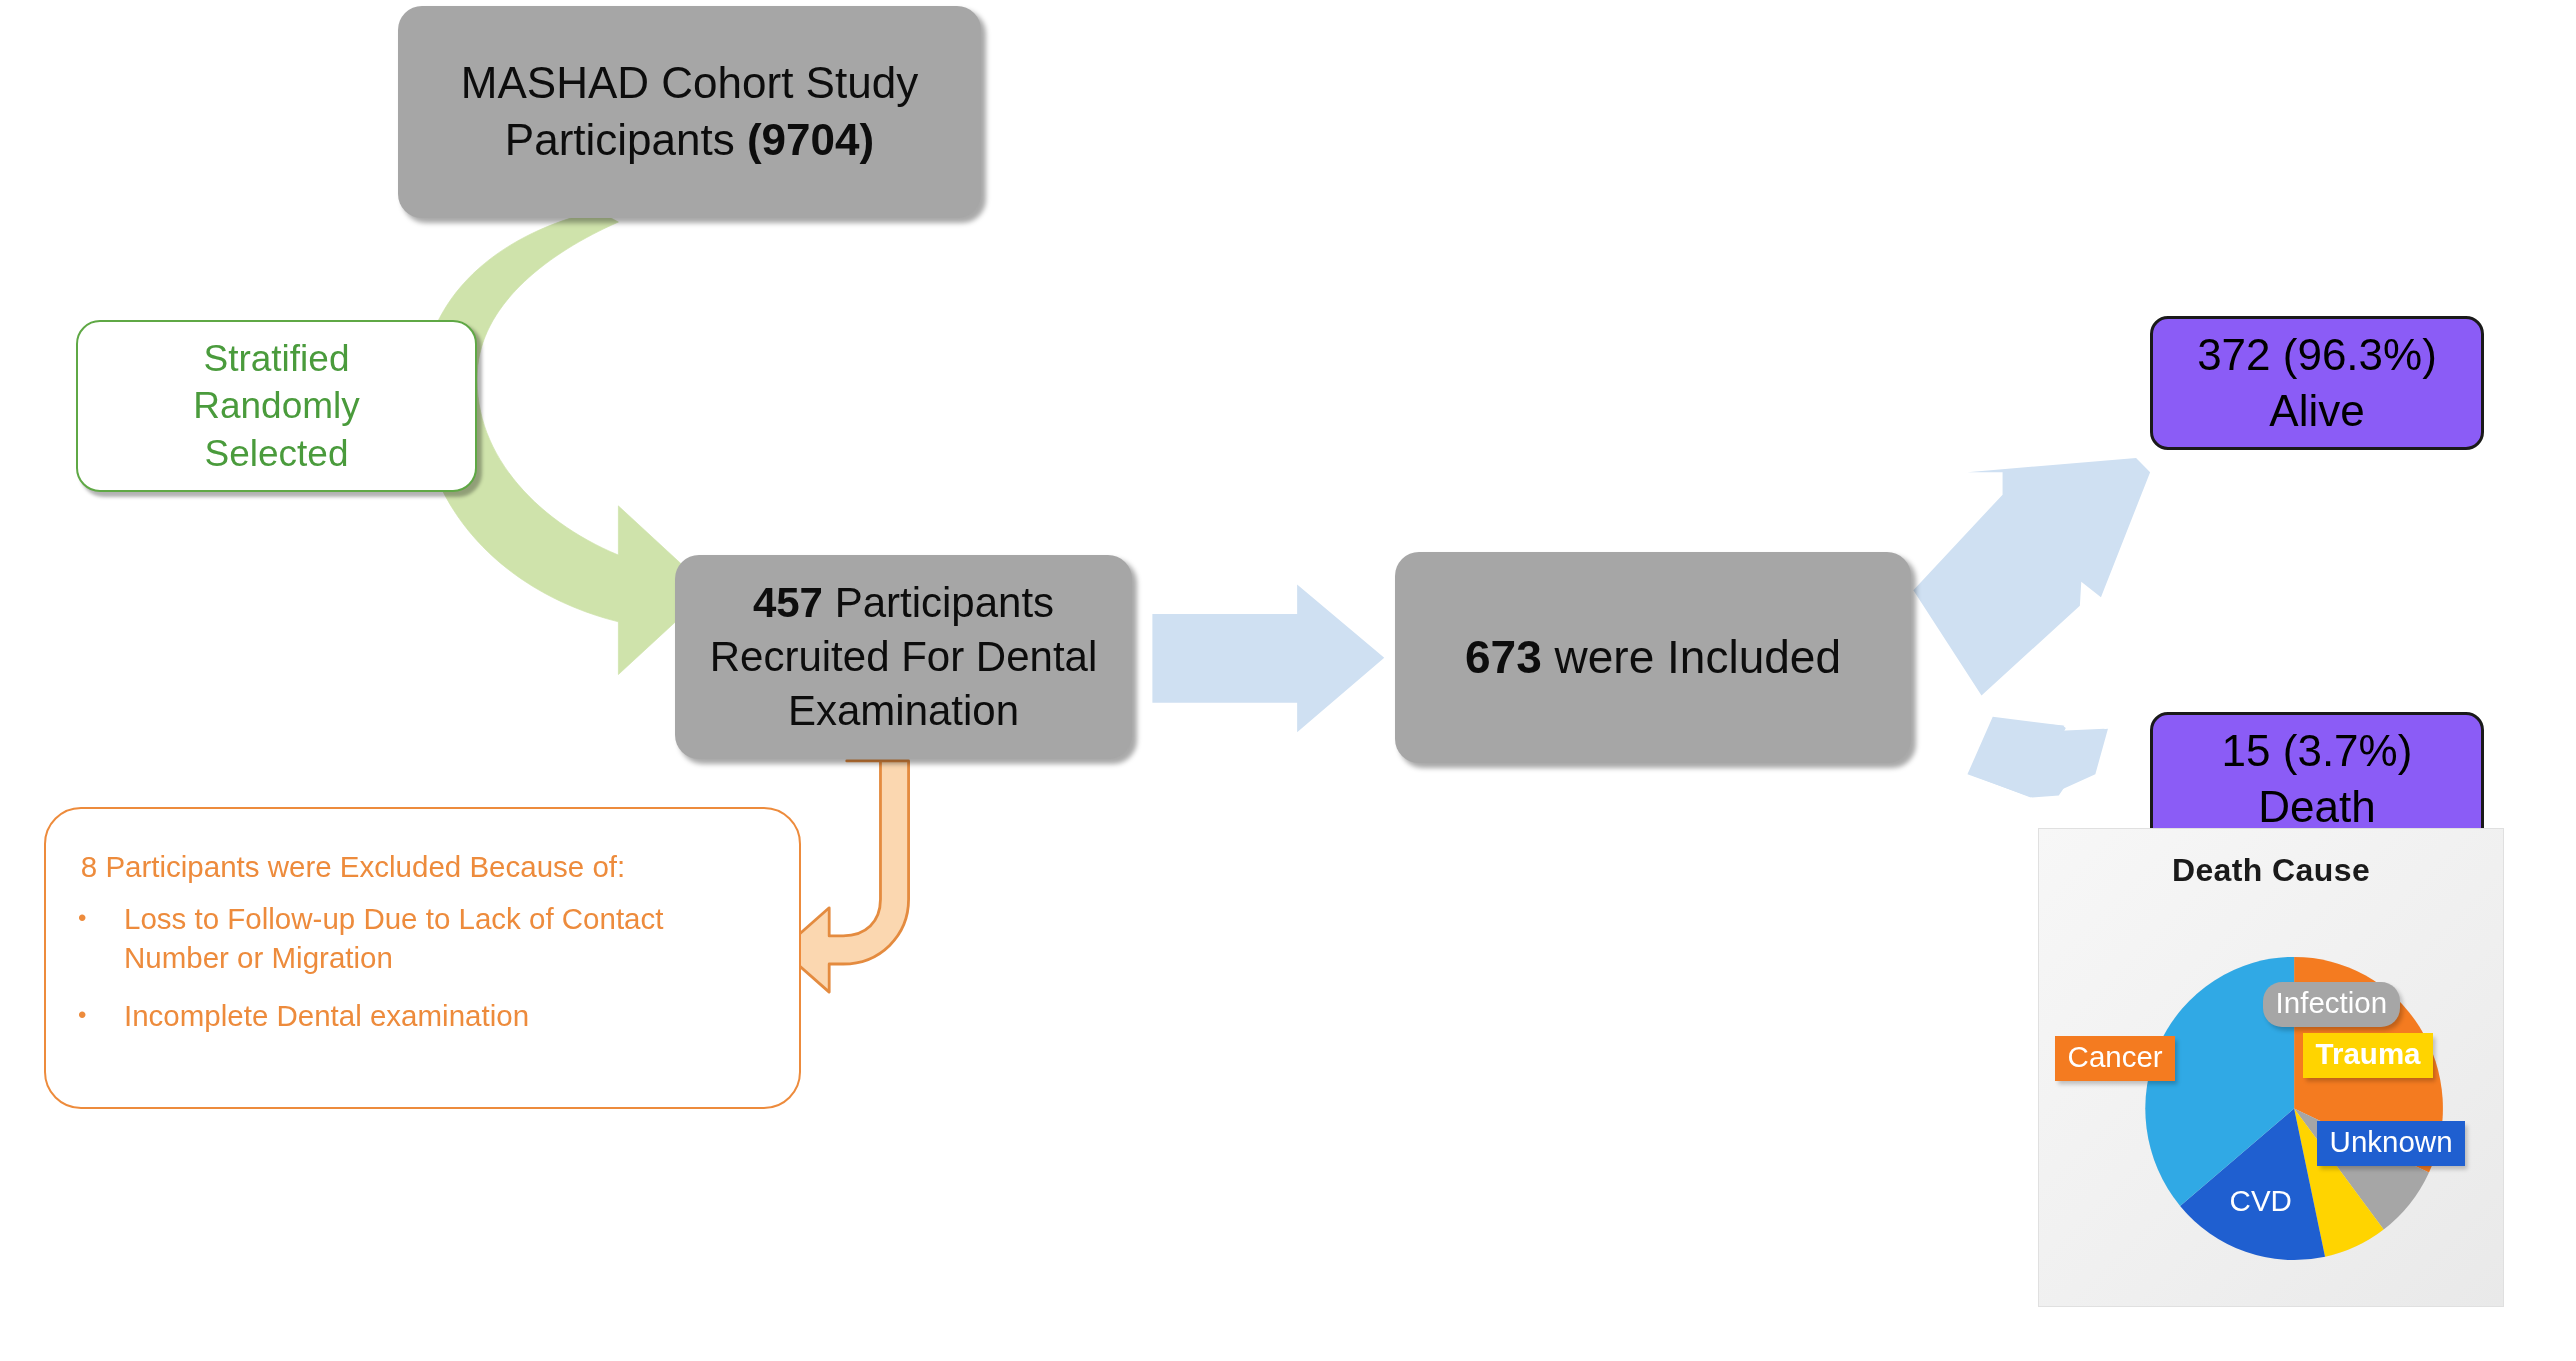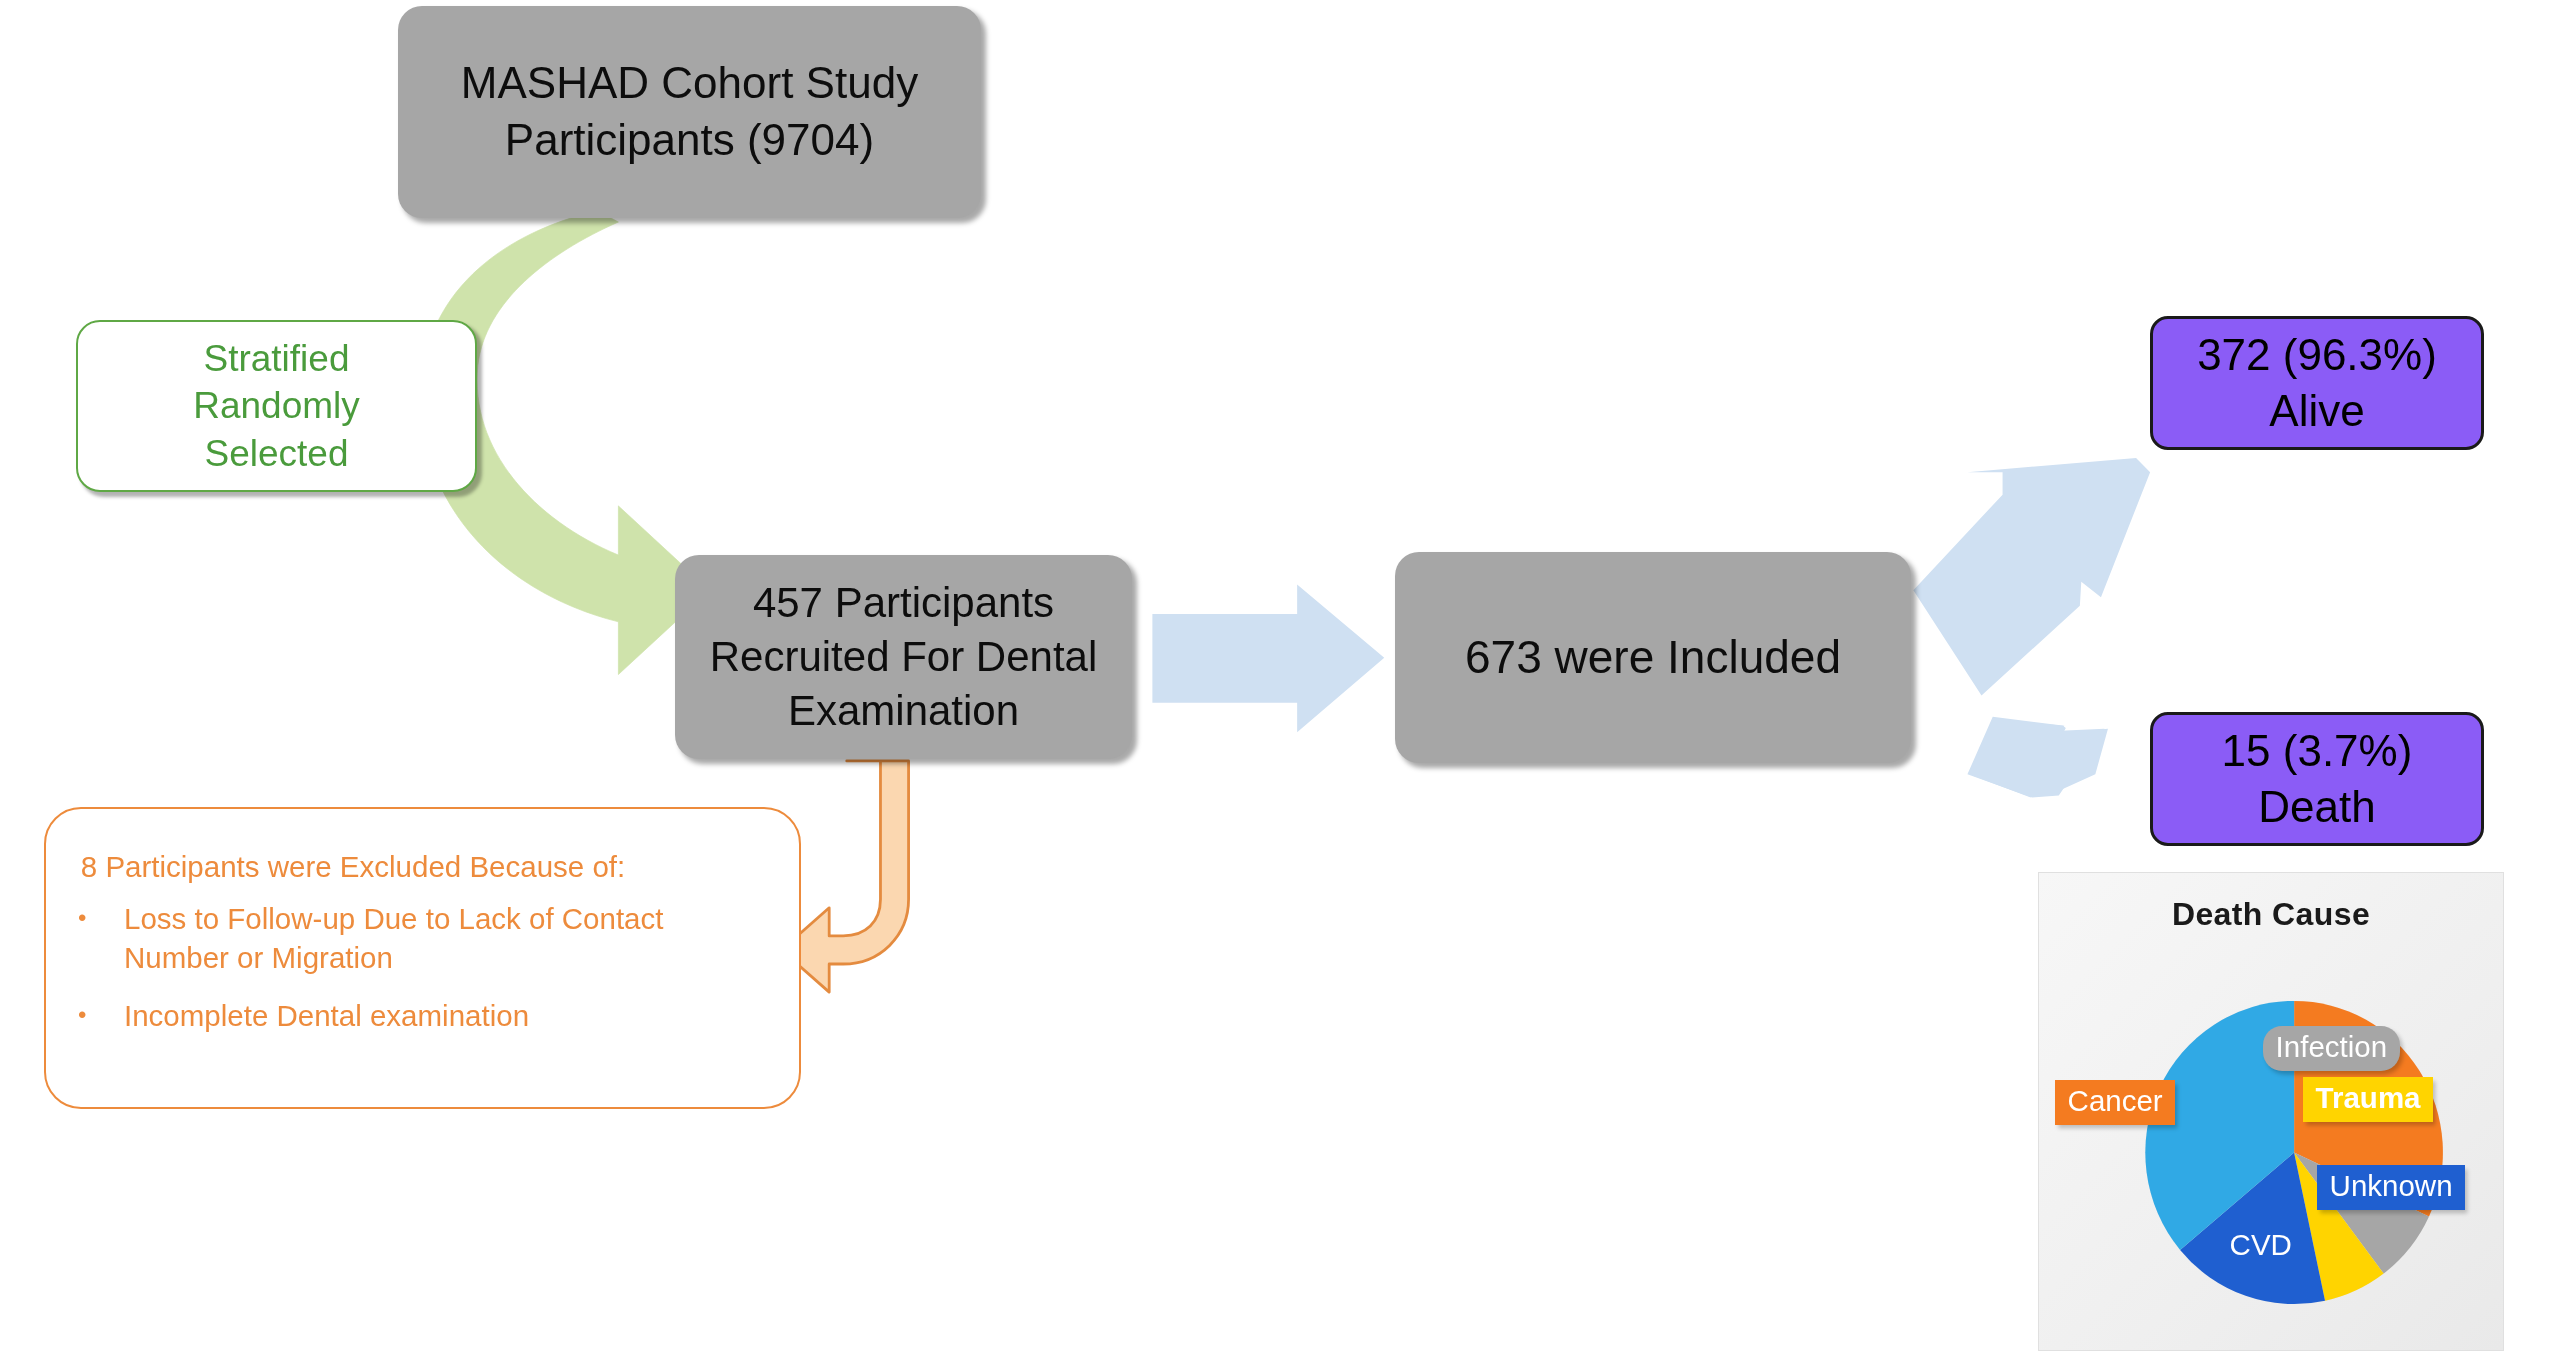--- a/index.html
+++ b/index.html
@@ -17,21 +17,21 @@
   .outline-box{background:#8b5cf6;border-radius:18px;color:#000000;
                border:3.5px solid #1a1a1a;}
 
   .green-box{background:#ffffff;border-radius:24px;color:#4a9b3c;
              border:2.8px solid #5fa845;box-shadow:4.2px 4.2px 3.5px rgba(0,0,0,.30);}
 
   .orange-box{background:#ffffff;border-radius:32px;color:#ed8b3c;
               border:2.8px solid #ed8b3c;}
 
   .t-normal{font-weight:400;}
-  .t-bold{font-weight:400;}
+  .t-bold{font-weight:700;}
 
   
   #mashad-box{left:398px;top:5.6px;width:583px;height:212px;font-size:44px;}
   #stratified-box{left:76px;top:320px;width:401px;height:172px;font-size:37px;align-items:center;}
   #recruited-box{left:675px;top:555px;width:457px;height:204px;font-size:42px;}
   #included-box{left:1395px;top:552px;width:516px;height:211px;font-size:46px;}
   #alive-box{left:2150px;top:316px;width:334px;height:134px;font-size:44px;}
   #death-box{left:2150px;top:712px;width:334px;height:134px;font-size:44px;}
 
   #excluded-box{left:44px;top:807px;width:757px;height:302px;border-radius:37px;
@@ -41,21 +41,21 @@
   #excluded-box li{display:flex;font-size:29.5px;color:#ed8b3c;margin-bottom:19.7px;
                    line-height:1.32;}
   #excluded-box li .bullet{flex:0 0 46px;font-size:24px;line-height:1.5;}
   #excluded-box li .li-txt{flex:1 1 auto;}
 
   
   #arrow-layer{position:absolute;left:0;top:0;width:2576px;height:1361px;
                pointer-events:none;}
 
   
-  #pie-panel{position:absolute;left:2038px;top:872px;width:466px;height:479px;
+  #pie-panel{position:absolute;left:2038px;top:828px;width:466px;height:479px;
              background:linear-gradient(135deg,#f7f7f7 0%,#efefef 60%,#e9e9e9 100%);
              border:0.7px solid #e0e0e0;box-sizing:border-box;}
   #pie-title{position:absolute;left:0;top:22.5px;width:100%;text-align:center;
              font-size:32px;font-weight:700;color:#1a1a1a;letter-spacing:0.4px;}
   #pie-wrap{position:absolute;left:67px;top:90px;width:372px;height:372px;}
   #pie-wrap svg{display:block;}
   .pie-label{position:absolute;font-size:29.5px;color:#ffffff;padding:4.2px 12.6px 7px 12.6px;
              white-space:nowrap;box-shadow:2.8px 3.5px 4.2px rgba(0,0,0,.22);}
 </style>
 </head>

